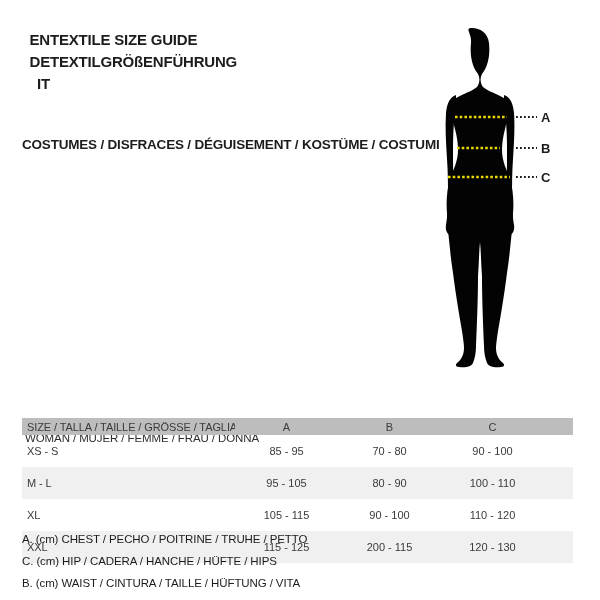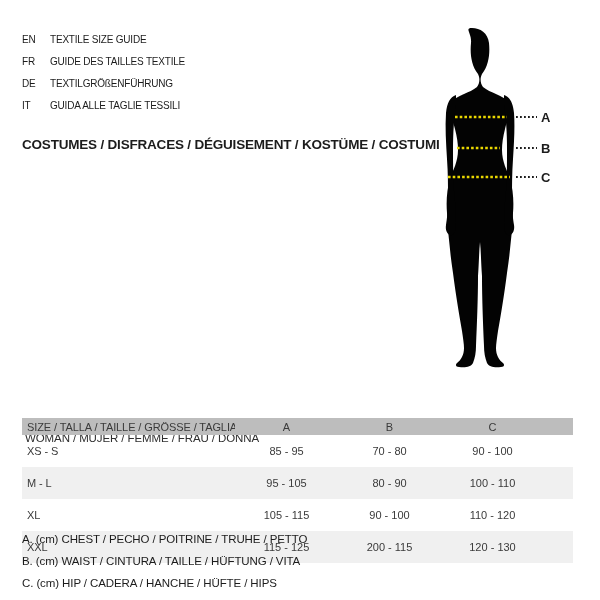--- a/index.html
+++ b/index.html
@@ -2,21 +2,21 @@
 <html><head>
 <meta charset="utf-8">
 <style>
   html,body{margin:0;padding:0;background:#ffffff;}
   .canvas{
     position:relative;width:600px;height:600px;background:#ffffff;overflow:hidden;
     font-family:"Liberation Sans",sans-serif;color:#1c1c1c;
   }
   
   .lang-list{position:absolute;left:22px;top:29px;}
-  .lang-row{display:flex;height:22px;line-height:22px;font-size:10px;font-weight:400;letter-spacing:-0.2px;}
+  .lang-row{display:flex;height:22px;line-height:22px;font-size:15px;font-weight:700;letter-spacing:-0.2px;text-align:right;}
   .lang-code{width:28px;flex:0 0 28px;}
   .lang-label{white-space:nowrap;}
   
   .main-heading{
     position:absolute;left:22px;top:137px;font-size:13.5px;font-weight:700;
     letter-spacing:-0.2px;white-space:nowrap;
   }
   
   .figure-area{position:absolute;left:410px;top:25px;width:190px;height:370px;}
   .figure-area svg{display:block;width:190px;height:370px;}
@@ -41,30 +41,25 @@
 <body>
 
 <div class="canvas">
 
   <div class="lang-list">
     <div class="lang-row">
       <span class="lang-code">EN</span>
       <span class="lang-label">TEXTILE SIZE GUIDE</span>
     </div>
     <div class="lang-row">
-      <span class="lang-code">FR</span>
-      <span class="lang-label">GUIDE DES TAILLES TEXTILE</span>
-    </div>
-    <div class="lang-row">
       <span class="lang-code">DE</span>
       <span class="lang-label">TEXTILGRÖßENFÜHRUNG</span>
     </div>
     <div class="lang-row">
       <span class="lang-code">IT</span>
-      <span class="lang-label">GUIDA ALLE TAGLIE TESSILI</span>
     </div>
   </div>
 
   <div class="main-heading">COSTUMES / DISFRACES / DÉGUISEMENT / KOSTÜME / COSTUMI</div>
 
   <div class="figure-area">
     <svg viewBox="0 0 190 370" xmlns="http://www.w3.org/2000/svg">
 
       <path fill="#030303" d="
         M62,3
@@ -187,17 +182,17 @@
         <td class="col-num">115 - 125</td>
         <td class="col-num">200 - 115</td>
         <td class="col-num">120 - 130</td>
         <td></td>
       </tr>
     </tbody>
   </table>
 
   <div class="notes">
     <div class="note-line">A. (cm) CHEST / PECHO / POITRINE / TRUHE / PETTO</div>
+    <div class="note-line">C. (cm) HIP / CADERA / HANCHE / HÜFTE / HIPS</div>
     <div class="note-line">B. (cm) WAIST / CINTURA / TAILLE / HÜFTUNG / VITA</div>
-    <div class="note-line">C. (cm) HIP / CADERA / HANCHE / HÜFTE / HIPS</div>
   </div>
 
 </div>
 
 </body></html>

